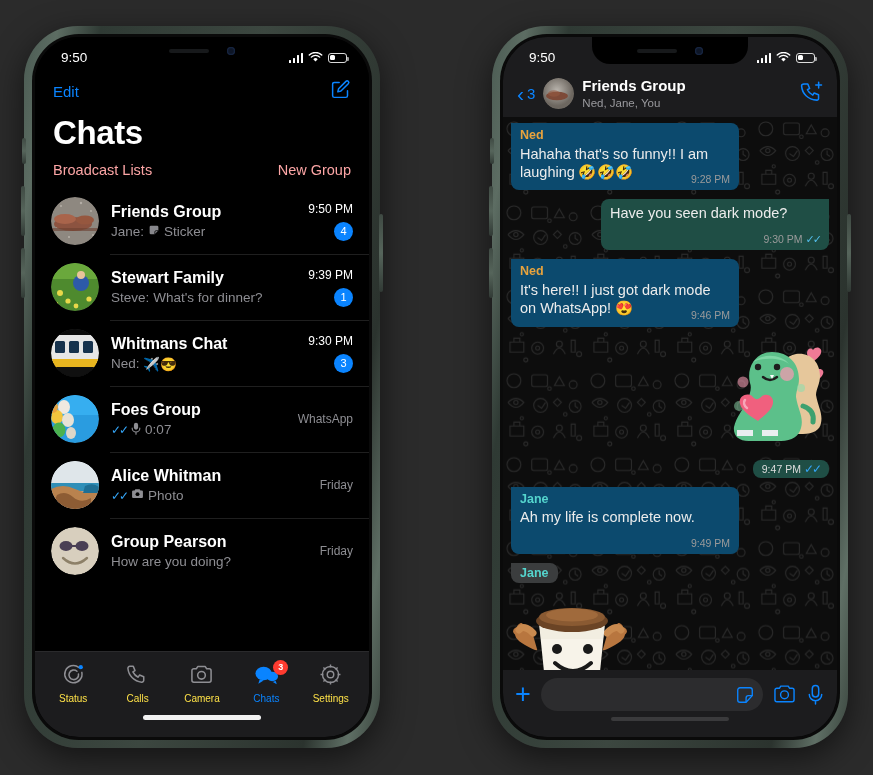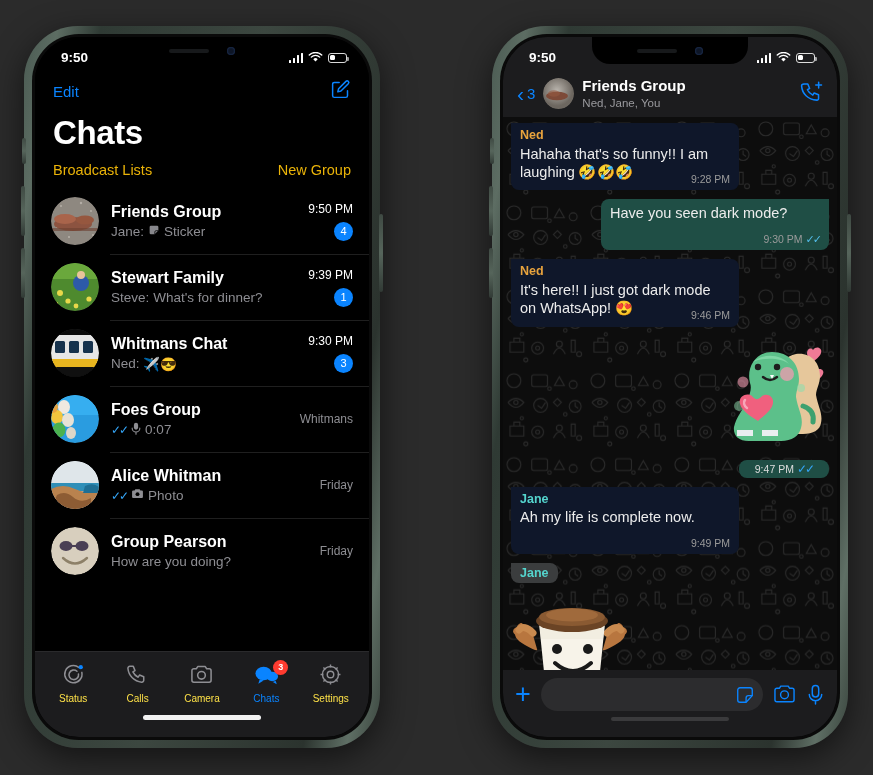--- a/index.html
+++ b/index.html
@@ -63,38 +63,38 @@
   .front-cam { width: 8px; height: 8px; border-radius: 50%; background: #0e1626; box-shadow: inset 0 0 2px #2b4a80; }
 
   
   .statusbar {
     position: absolute; top: 0; left: 0; right: 0;
     height: 34px; z-index: 20;
     display: flex; align-items: center;
     justify-content: space-between;
     padding: 6px 22px 0 26px;
     color: #fff;
-    font-size: 13.5px; font-weight: bold;
+    font-size: 13.5px; font-weight: normal;
   }
   .sb-right { display: flex; align-items: flex-end; gap: 5px; }
   .bars { display: flex; align-items: flex-end; gap: 1.5px; height: 10px; }
   .bars i { width: 2.5px; background: #fff; border-radius: .5px; display:block; }
   .bars i:nth-child(1){height:3px}.bars i:nth-child(2){height:5px}
   .bars i:nth-child(3){height:7.5px}.bars i:nth-child(4){height:10px}
   .batt { width: 19px; height: 10px; border: 1.2px solid rgba(255,255,255,.85); border-radius: 3px; position: relative; }
   .batt::after { content:""; position:absolute; right:-3px; top:3px; width:1.6px; height:4px; background: rgba(255,255,255,.6); border-radius:0 1px 1px 0; }
   .batt i { position: absolute; left: 1.2px; top: 1.2px; bottom: 1.2px; width: 5px; background:#fff; border-radius: 1.5px; display:block; }
 
   
   .app-left { position: absolute; inset: 0; background: #000; display: flex; flex-direction: column; }
   .nav-top { padding: 42px 18px 0; display: flex; justify-content: space-between; align-items: center; }
   .edit-btn { color: #0a84ff; font-size: 15px; }
   .compose-icon { color: #0a84ff; }
   .title-big { padding: 10px 18px 2px; font-size: 33px; font-weight: bold; color: #fff; letter-spacing: -.4px; }
-  .subnav { padding: 8px 18px 10px; display: flex; justify-content: space-between; font-size: 14.5px; color: #eab308; }
+  .subnav { padding: 8px 18px 10px; display: flex; justify-content: space-between; font-size: 14.5px; color: #fca5a5; }
   .chat-list { flex: 1; overflow: hidden; }
   .chat-row {
     display: flex; align-items: center;
     padding: 9px 16px 9px 16px;
     gap: 12px; position: relative;
   }
   .chat-row + .chat-row::before {
     content: ""; position: absolute; top: 0; left: 75px; right: 0;
     height: 1px; background: #1f1f1f;
   }
@@ -136,35 +136,35 @@
   .hdr-sub { font-size: 11.5px; color: #9a9a9e; margin-top: 3px; }
   .call-icon { color: #0a84ff; }
 
   .conv-body { flex: 1; position: relative; overflow: hidden; padding: 6px 8px 4px; }
   .doodle-bg { position: absolute; inset: 0; background-color: #0d0d0d; opacity: 1; }
   .msgs { position: relative; display: flex; flex-direction: column; gap: 9px; }
 
   .bubble { max-width: 228px; border-radius: 8px; padding: 5px 9px 4px; position: relative; font-size: 14.5px; line-height: 1.26; }
   .row-in { display: flex; }
   .row-out { display: flex; justify-content: flex-end; }
-  .b-in { background: #0f172a; color: #ececec; border-top-left-radius: 0; }
+  .b-in { background: #0c4a6e; color: #ececec; border-top-left-radius: 0; }
   .b-out { background: #1f4e45; color: #ececec; border-top-right-radius: 0; }
   .sender { font-size: 12.5px; font-weight: bold; margin-bottom: 1px; }
   .sender.ned { color: #e8a33d; }
   .sender.jane { color: #54d4cd; }
   .b-text { display: inline; }
   .meta { float: right; margin: 10px 0 0 8px; font-size: 10.5px; color: #9a9a9a; display: inline-flex; align-items: center; gap: 3px; white-space: nowrap; }
   .meta .ticks { color: #53bdeb; font-size: 11px; }
   .clr { clear: both; }
 
   .sticker-row { display: flex; flex-direction: column; align-items: flex-end; }
   .sticker-row.left { align-items: flex-start; }
   .sticker-wrap { position: relative; }
   .stamp {
-    background: rgba(0,0,0,.45); border-radius: 8px; padding: 2px 16px;
+    background: rgba(0,0,0,.45); border-radius: 8px; padding: 2px 9px;
     font-size: 10.5px; color: #ddd; display: inline-flex; align-items: center; gap: 3px;
   }
   .stamp.green { background: #1f4e45; }
   .name-chip { background: #3b3d3e; border-radius: 8px; border-top-left-radius: 0; padding: 3px 9px; font-size: 12.5px; font-weight: bold; color: #54d4cd; align-self: flex-start; }
 
   .input-bar {
     background: #1c1c1e; padding: 8px 12px 6px;
     display: flex; align-items: center; gap: 10px;
   }
   .plus { color: #0a84ff; font-size: 27px; line-height: 1; font-weight: 300; }
@@ -361,21 +361,21 @@
         <span class="ticks">✓✓</span>
 
         <span><svg width="10" height="13" viewBox="0 0 12 16" fill="none" stroke="#8e8e93" stroke-width="1.4" stroke-linecap="round">
                         <rect x="3.4" y="1" width="5.2" height="8.4" rx="2.6" fill="#8e8e93" stroke="none"></rect>
                         <path d="M1.3 7.6a4.7 4.7 0 0 0 9.4 0M6 12.3V15"></path>
                       </svg></span>
         <span>0:07</span>
       </div>
     </span>
     <span class="chat-right">
-      <span class="chat-time ">Whitmans</span>
+      <span class="chat-time ">WhatsApp</span>
 
     </span>
               </div>
               <div class="chat-row">
     <span class="avatar"><svg width="48" height="48" viewBox="0 0 48 48">
                     <defs>
                       <clipPath id="c_beach-photo_48">
                         <circle cx="24" cy="24" r="24"></circle>
                       </clipPath>
                     </defs>

